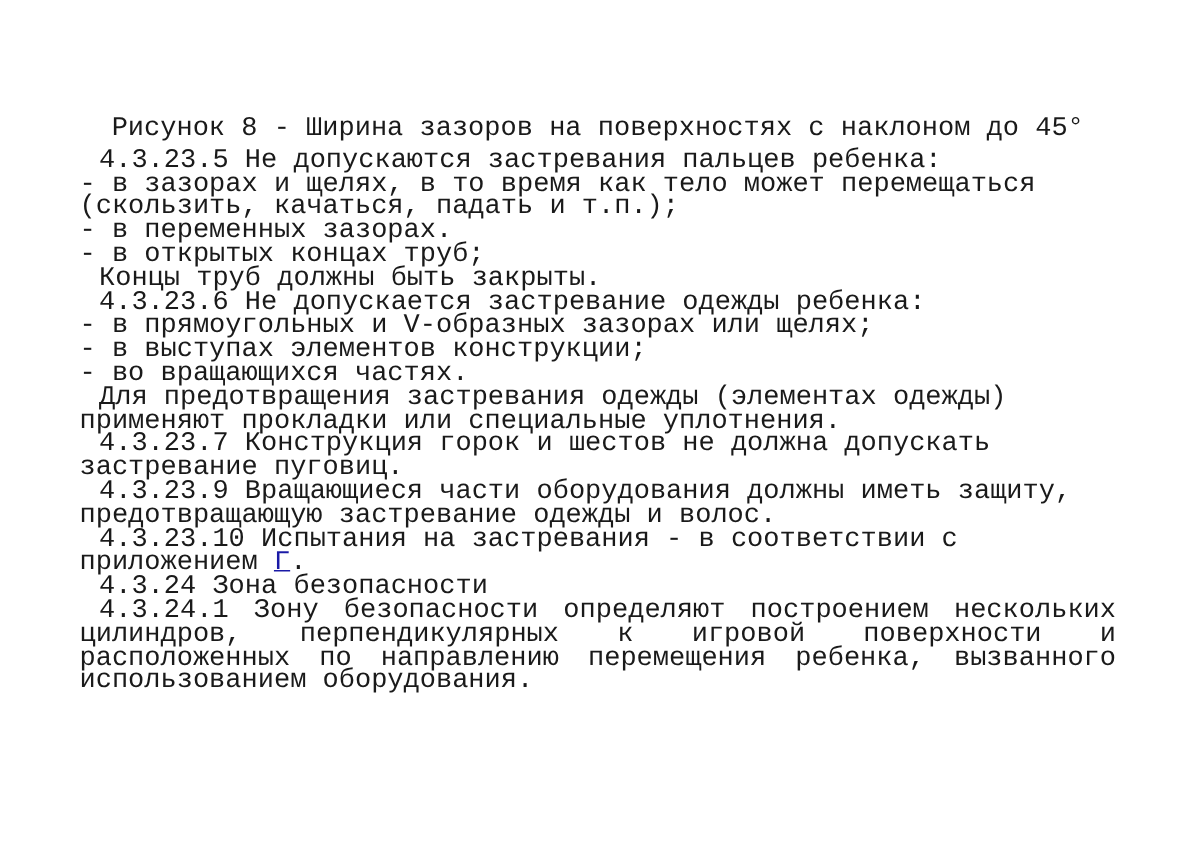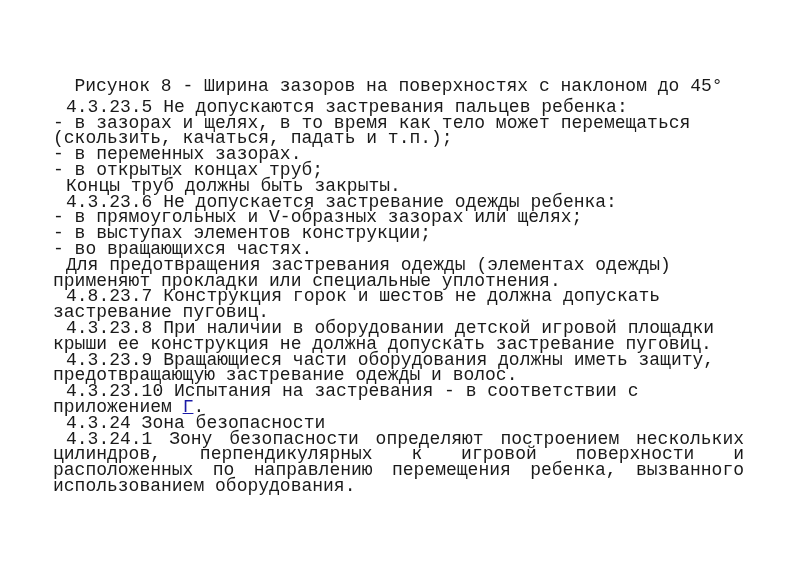--- a/index.html
+++ b/index.html
@@ -23,19 +23,18 @@
   <p class="p ind">4.3.23.5 Не допускаются застревания пальцев ребенка:</p>
   <p class="p">- в зазорах и щелях, в то время как тело может перемещаться (скользить, качаться, падать и т.п.);</p>
   <p class="p">- в переменных зазорах.</p>
   <p class="p">- в открытых концах труб;</p>
   <p class="p ind">Концы труб должны быть закрыты.</p>
   <p class="p ind">4.3.23.6 Не допускается застревание одежды ребенка:</p>
   <p class="p">- в прямоугольных и V-образных зазорах или щелях;</p>
   <p class="p">- в выступах элементов конструкции;</p>
   <p class="p">- во вращающихся частях.</p>
   <p class="p ind">Для предотвращения застревания одежды (элементах одежды) применяют прокладки или специальные уплотнения.</p>
-  <p class="p ind">4.8.23.7 Конструкция горок и шестов не должна допускать застревание пуговиц.</p>
-  <p class="p ind">4.3.23.8 При наличии в оборудовании детской игровой площадки крыши ее конструкция не должна допускать застревание пуговиц.</p>
+  <p class="p ind">4.3.23.7 Конструкция горок и шестов не должна допускать застревание пуговиц.</p>
   <p class="p ind">4.3.23.9 Вращающиеся части оборудования должны иметь защиту, предотвращающую застревание одежды и волос.</p>
   <p class="p ind"><span>4.3.23.10 Испытания на застревания - в соответствии с приложением </span><a class="ref">Г</a><span>.</span></p>
   <p class="p ind">4.3.24 Зона безопасности</p>
   <p class="p ind just">4.3.24.1 Зону безопасности определяют построением нескольких цилиндров, перпендикулярных к игровой поверхности и расположенных по направлению перемещения ребенка, вызванного использованием оборудования.</p>
 </div>
 
 </body></html>

